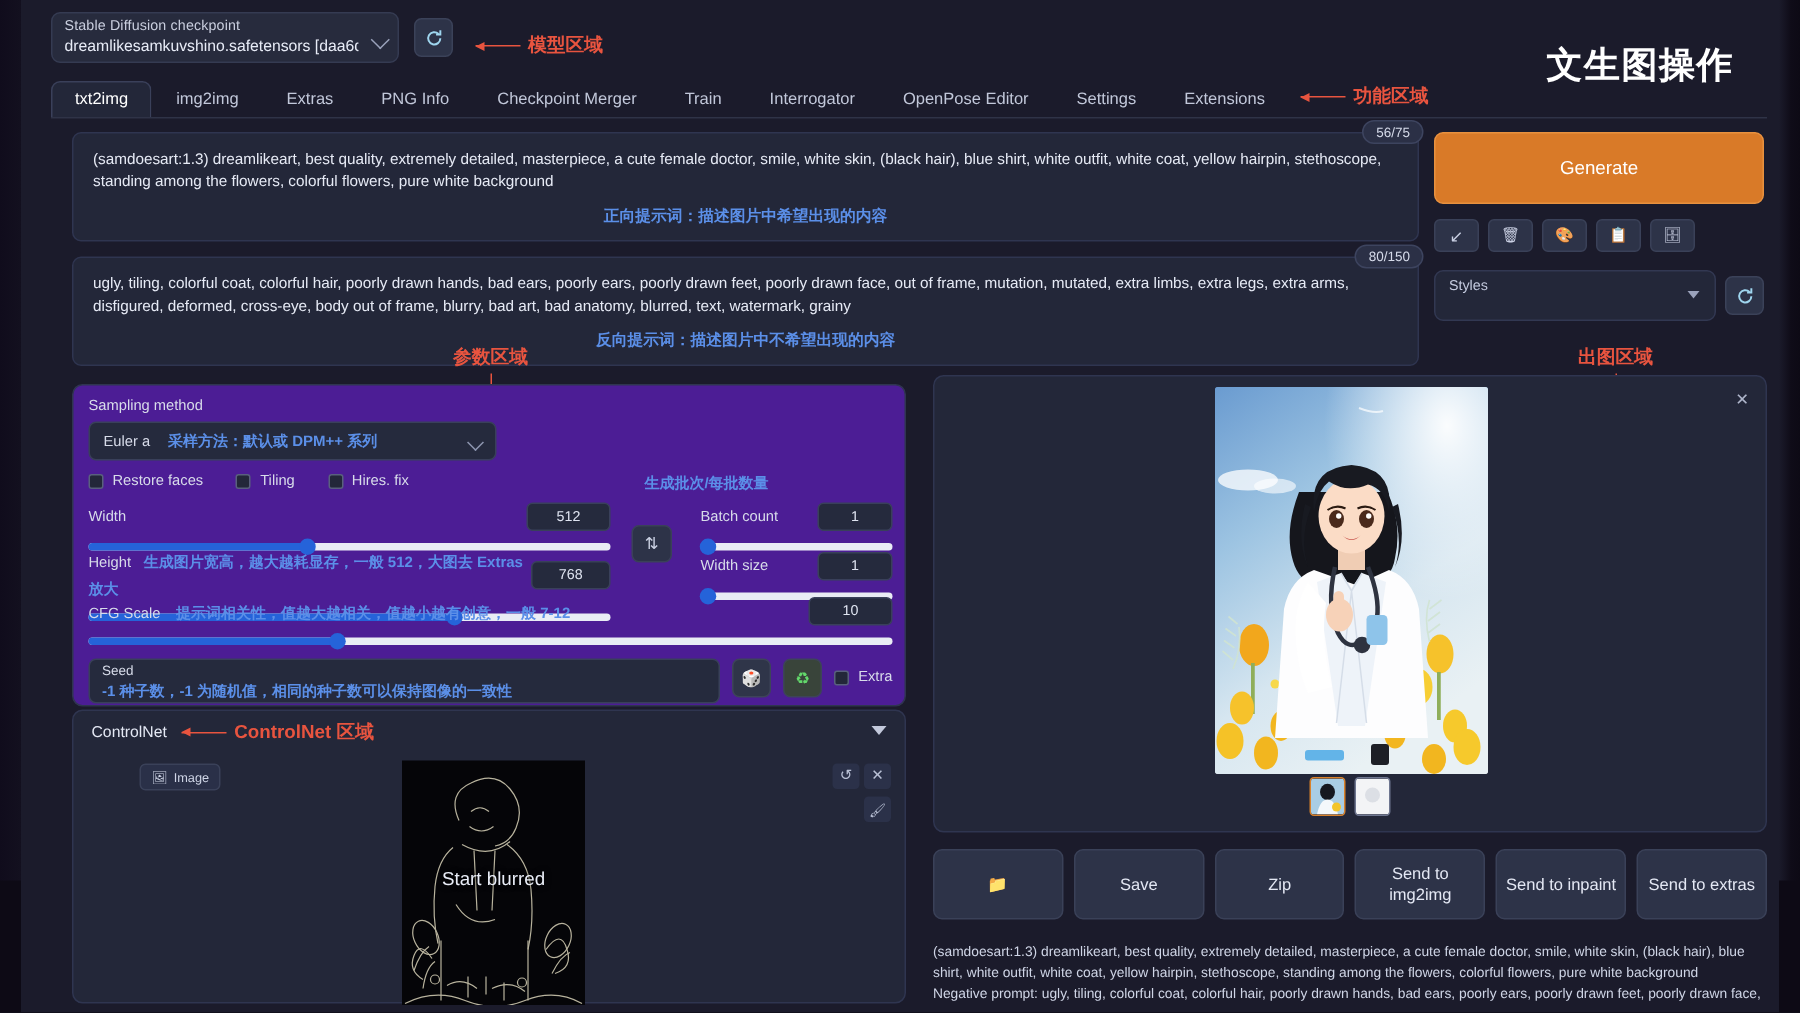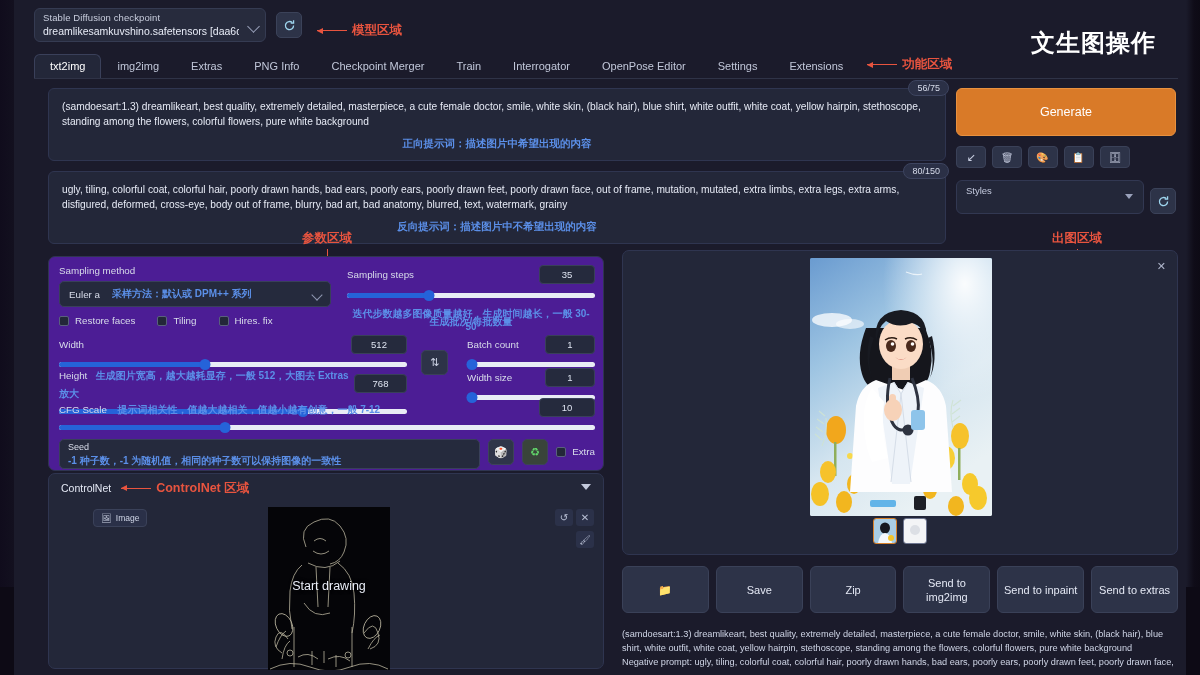--- a/index.html
+++ b/index.html
@@ -107,21 +107,21 @@
     display: flex; align-items: center; justify-content: center;
     color: #ffffff; font-size: 12.5px;
   }
   .tool-row { display: flex; gap: 6px; margin-top: 10px; }
   .tool-btn {
     width: 30px; height: 22px; background: #2d3348;
     border: 1px solid #3a4158; border-radius: 4px;
     display: flex; align-items: center; justify-content: center;
     font-size: 11px; color: #c9cfe2;
   }
-  .styles-row { display: flex; gap: 6px; margin-top: 12px; align-items: flex-end; }
+  .styles-row { display: flex; gap: 6px; margin-top: 12px; align-items: flex-start; }
   .styles-box {
     position: relative; flex: 1; height: 34px; background: #232739;
     border: 1px solid #323852; border-radius: 6px;
   }
   .styles-label {
     position: absolute; left: 9px; top: 4px; font-size: 9.5px; color: #c4cade;
   }
   .styles-caret {
     position: absolute; right: 10px; top: 13px; width: 0; height: 0;
     border-left: 4px solid transparent; border-right: 4px solid transparent;
@@ -379,31 +379,20 @@
 
     <div style="position:absolute; left:10px; top:8px; width:272px;">
       <div class="lbl">Sampling method</div>
       <div class="sel-box" style="margin-top:5px; display:flex; align-items:center; padding-left:9px; gap:12px;">
         <span class="lbl">Euler a</span>
         <span class="lbl-cn">采样方法：默认或 DPM++ 系列</span>
         <span class="sel-caret"></span>
       </div>
     </div>
 
-    <div style="position:absolute; left:298px; top:8px; width:248px;">
-      <div style="display:flex; justify-content:space-between; align-items:center;">
-        <span class="lbl">Sampling steps</span>
-        <span class="num-box">35</span>
-      </div>
-      <div class="slider" style="margin-top:9px;">
-        <div class="fill" style="width:33%;"></div>
-        <div class="knob" style="left:33%;"></div>
-      </div>
-      <div class="lbl-cn" style="margin-top:9px; text-align:center;">迭代步数越多图像质量越好，生成时间越长，一般 30-50</div>
-    </div>
 
     <div style="position:absolute; left:10px; top:58px; display:flex; gap:22px;">
       <span class="cb-row">
         <span class="cb"></span>
         <span class="lbl">Restore faces</span>
       </span>
       <span class="cb-row">
         <span class="cb"></span>
         <span class="lbl">Tiling</span>
       </span>
@@ -531,21 +520,21 @@
           <ellipse cx="104" cy="120" rx="8" ry="12" transform="rotate(25 104 120)"></ellipse>
           <path d="M8 140 q4 -12 10 -16 M14 152 q2 -14 8 -18"></path>
           <path d="M100 142 q6 -12 12 -14"></path>
           <path d="M30 150 q10 -6 20 2 M60 152 q12 -6 22 2"></path>
           <path d="M44 158 l0 -14 M56 156 l0 -12 M68 160 l0 -12"></path>
           <circle cx="22" cy="146" r="3"></circle>
               <circle cx="80" cy="148" r="3"></circle>
           <path d="M2 162 q20 -10 40 -2 q20 8 40 0 q20 -8 38 2"></path>
         </g>
       </svg>
-      <div class="cn-start">Start drawing</div>
+      <div class="cn-start">Start blurred</div>
     </div>
 
     <div class="cn-ctl" style="left:506px; top:35px;">
       <span>↺</span>
     </div>
     <div class="cn-ctl" style="left:527px; top:35px;">
       <span>✕</span>
     </div>
     <div class="cn-ctl" style="left:527px; top:57px;">
       <span style="font-size:9px;">🖌</span>

